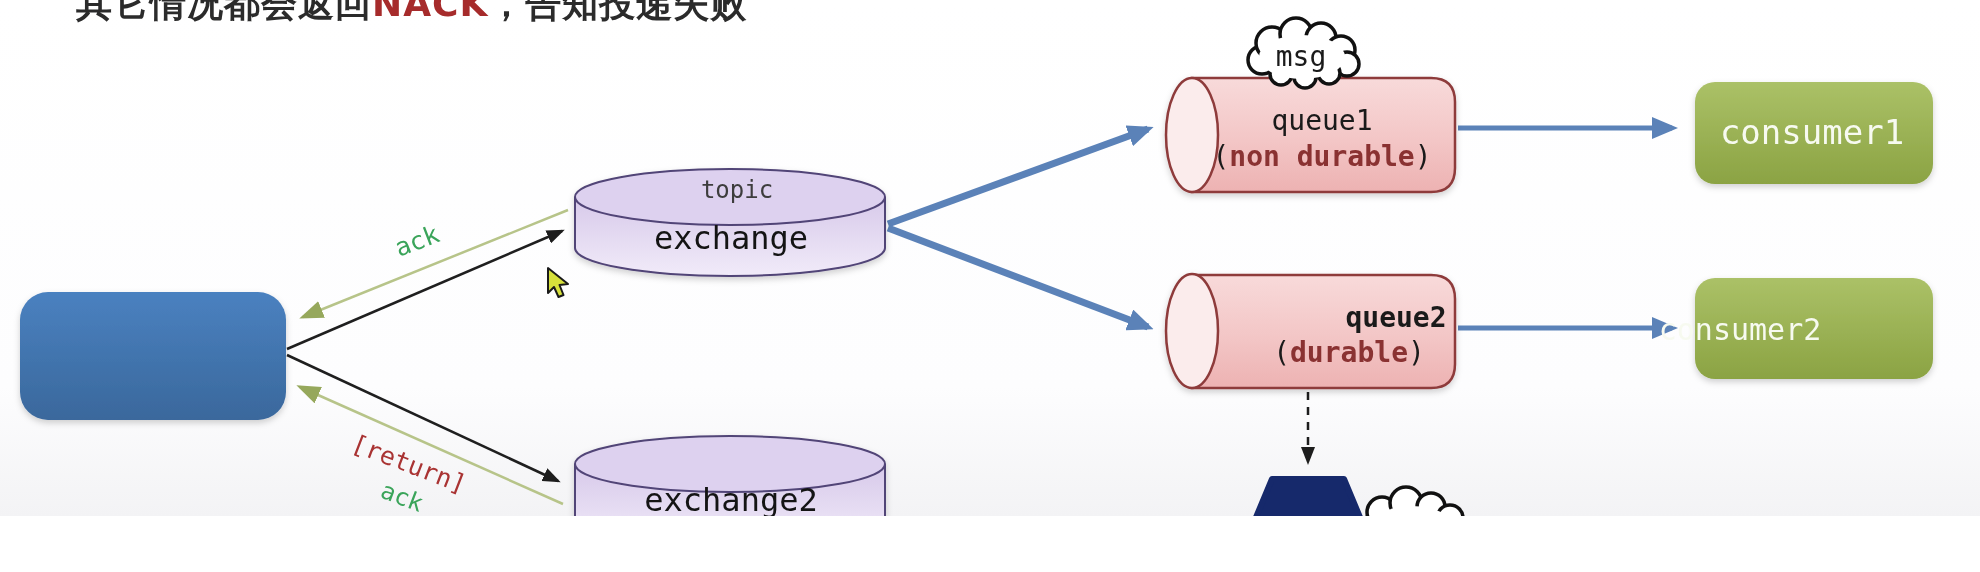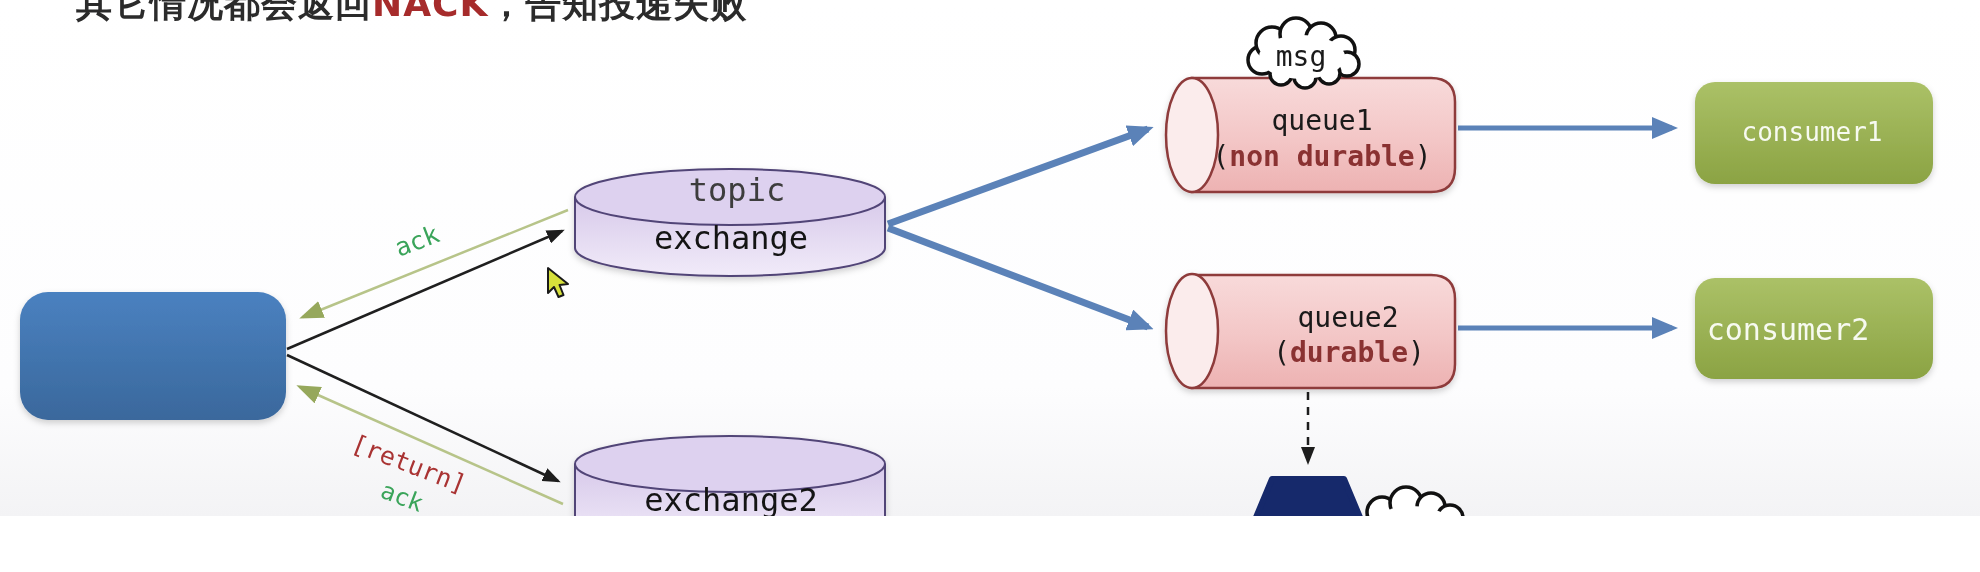--- a/index.html
+++ b/index.html
@@ -11,30 +11,30 @@
   }
   svg.layer { position:absolute; left:0; top:0; }
   .lbl { position:absolute; transform:translate(-50%,-50%); white-space:nowrap; color:#1a1a1a; }
   .header-line {
     position:absolute; left:76px; top:-20px; white-space:nowrap;
     font-family:"DejaVu Sans","Liberation Sans",sans-serif;
     font-weight:bold; font-size:36px; color:#2b2b2b; letter-spacing:1px;
   }
   .header-line .nack { color:#a62b2b; }
   .pub-label   { left:152px;  top:357px; font-size:34px; color:#ffffff; }
-  .topic-label { left:737px;  top:190px; font-size:32px; color:#3d3d3d; }
+  .topic-label { left:737px;  top:190px; font-size:24px; color:#3d3d3d; }
   .exch-label  { left:731px;  top:238px; font-size:32px; color:#141414; }
   .exch2-label { left:731px;  top:500px; font-size:32px; color:#141414; }
   .q1-label    { left:1322px; top:120px; font-size:28px; }
   .q1-attr     { left:1322px; top:156px; font-size:28px; }
-  .q2-label    { left:1348px; top:317px; font-size:28px; }
+  .q2-label    { left:1396px; top:317px; font-size:28px;font-weight:bold; }
   .q2-attr     { left:1322px; top:352px; font-size:28px;margin-left:27px; }
   .attr-red    { color:#8a3232; font-weight:bold; }
-  .cons1-label { left:1812px; top:132px; font-size:26px; color:#f7faf0; }
-  .cons2-label { left:1788px; top:329px; font-size:30px; color:#f7faf0; }
+  .cons1-label { left:1812px; top:132px; font-size:34px; color:#f7faf0; }
+  .cons2-label { left:1740px; top:329px; font-size:30px; color:#f7faf0; }
   .msg-top     { left:1301px; top:56px;  font-size:28px; }
   .msg-bottom  { left:1411px; top:526px; font-size:28px; }
   .ack-top     { left:417px; top:241px; font-size:25px; color:#3aa45a; transform:translate(-50%,-50%) rotate(-21deg); }
   .return-lbl  { left:409px; top:464px; font-size:25px; color:#a93333; transform:translate(-50%,-50%) rotate(21deg); }
   .ack-bottom  { left:402px; top:497px; font-size:24px; color:#3aa45a; transform:translate(-50%,-50%) rotate(21deg); }
 </style>
 </head>
 <body>
 
 <div id="stage">

